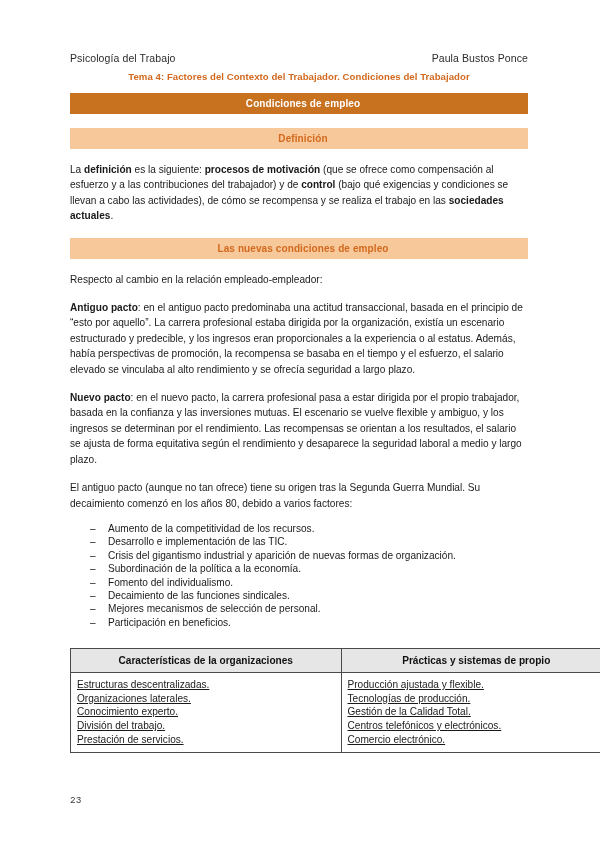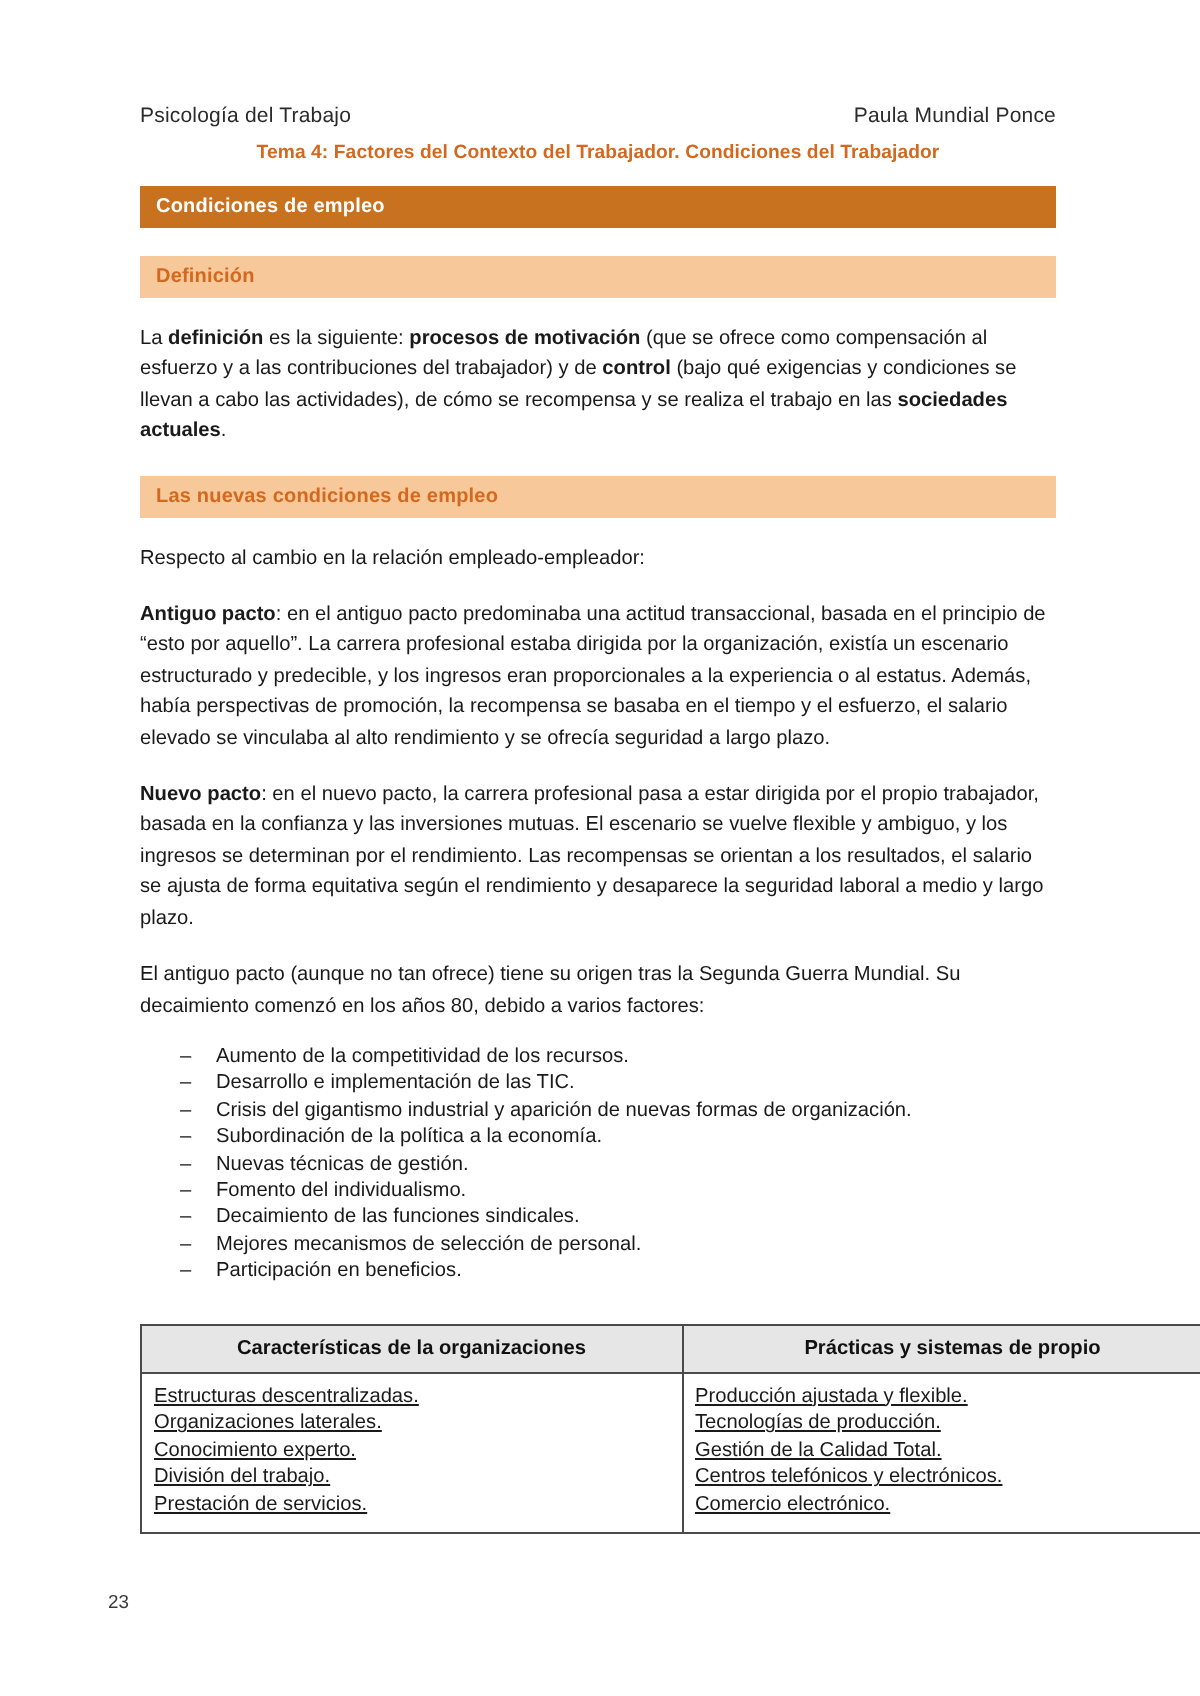--- a/index.html
+++ b/index.html
@@ -51,20 +51,21 @@
   .banner {
     margin-top: 11px;
     height: 21px;
     display: flex;
     align-items: center;
     padding-left: 8px;
     box-sizing: border-box;
     font-size: 10px;
     font-weight: bold;
     letter-spacing: 0.1px;
+    justify-content: center;
   }
   .banner--main {
     background: #C8711F;
     color: #ffffff;
   }
   .banner--sub {
     background: #F7C89A;
     color: #D2691E;
     margin-top: 14px;
   }
@@ -125,34 +126,35 @@
     font-size: 10.1px;
     line-height: 13.6px;
     color: #1a1a1a;
     text-decoration: underline;
   }
   table.data-table td .cell-line { display: block; }
 
   
   .page-number {
     position: absolute;
-    left: 54px;
+    left: 70px;
     bottom: 42px;
     font-size: 9.4px;
     color: #3a3a3a;
+    font-family: Liberation Mono, monospace;
   }
 </style>
 </head>
 <body>
 
 <div class="page">
 
   <div class="running-header">
     <span class="rh-left">Psicología del Trabajo</span>
-    <span class="rh-right">Paula Mundial Ponce</span>
+    <span class="rh-right">Paula Bustos Ponce</span>
   </div>
 
   <div class="chapter-title">Tema 4: Factores del Contexto del Trabajador. Condiciones del Trabajador</div>
 
   <div class="banner banner--main">
     <span>Condiciones de empleo</span>
   </div>
 
   <div class="banner banner--sub">
     <span>Definición</span>
@@ -171,21 +173,20 @@
 
   <p class="body-text tight"><b>Nuevo pacto</b><span>: en el nuevo pacto, la carrera profesional pasa a estar dirigida por el propio trabajador, basada en la confianza y las inversiones mutuas. El escenario se vuelve flexible y ambiguo, y los ingresos se determinan por el rendimiento. Las recompensas se orientan a los resultados, el salario se ajusta de forma equitativa según el rendimiento y desaparece la seguridad laboral a medio y largo plazo.</span></p>
 
   <p class="body-text tight">El antiguo pacto (aunque no tan ofrece) tiene su origen tras la Segunda Guerra Mundial. Su decaimiento comenzó en los años 80, debido a varios factores:</p>
 
   <ul class="dash-list">
     <li>Aumento de la competitividad de los recursos.</li>
     <li>Desarrollo e implementación de las TIC.</li>
     <li>Crisis del gigantismo industrial y aparición de nuevas formas de organización.</li>
     <li>Subordinación de la política a la economía.</li>
-    <li>Nuevas técnicas de gestión.</li>
     <li>Fomento del individualismo.</li>
     <li>Decaimiento de las funciones sindicales.</li>
     <li>Mejores mecanismos de selección de personal.</li>
     <li>Participación en beneficios.</li>
   </ul>
 
   <table class="data-table">
     <thead>
       <tr>
         <th>Características de la organizaciones</th>

